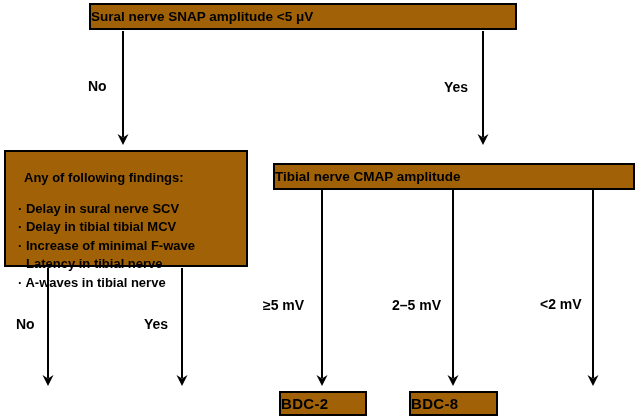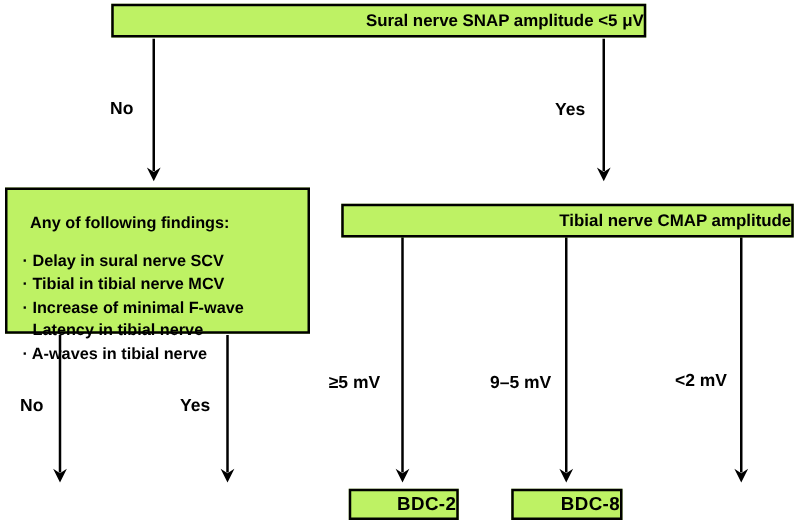--- a/index.html
+++ b/index.html
@@ -14,25 +14,25 @@
     overflow: hidden;
   }
   .arrows {
     position: absolute;
     left: 0; top: 0;
     width: 642px; height: 420px;
   }
   .box {
     position: absolute;
     border: 2px solid #000000;
-    background: #bef264;
+    background: #a16207;
     box-sizing: border-box;
     display: flex;
     align-items: center;
-    justify-content: flex-end;
+    justify-content: flex-start;
     text-align: center;
   }
   .top-box   { left: 89px;  top: 3px;   width: 428px; height: 27px; font-size: 13.5px; }
   .cmap-box  { left: 273px; top: 151px; width: 362px; height: 27px; font-size: 13.5px; margin-top: 12px; }
   .findings-box {
     left: 4px; top: 150px; width: 244px; height: 117px;
     display: block;
     padding: 5px 4px 0 6px;
     font-size: 13px;
     line-height: 18.5px;
@@ -94,35 +94,35 @@
     <span>Sural nerve SNAP amplitude &lt;5 μV</span>
   </div>
 
   <span class="blabel lbl-root-no">No</span>
   <span class="blabel lbl-root-yes">Yes</span>
 
   <div class="box findings-box">
     <p class="findings-title">Any of following findings:</p>
     <ul>
       <li>· Delay in sural nerve SCV</li>
-      <li>· Tibial in tibial nerve MCV</li>
+      <li>· Delay in tibial tibial MCV</li>
       <li>· Increase of minimal F-wave
 Latency in tibial nerve</li>
       <li>· A-waves in tibial nerve</li>
     </ul>
   </div>
 
   <div class="box cmap-box">
     <span>Tibial nerve CMAP amplitude</span>
   </div>
 
   <span class="blabel lbl-findings-no">No</span>
   <span class="blabel lbl-findings-yes">Yes</span>
   <span class="blabel lbl-ge5">≥5 mV</span>
-  <span class="blabel lbl-2to5">9–5 mV</span>
+  <span class="blabel lbl-2to5">2–5 mV</span>
   <span class="blabel lbl-lt2">&lt;2 mV</span>
 
   <div class="box outcome outcome-2">
     <span>BDC-2</span>
   </div>
   <div class="box outcome outcome-3">
     <span>BDC-8</span>
   </div>
 
 </div>

